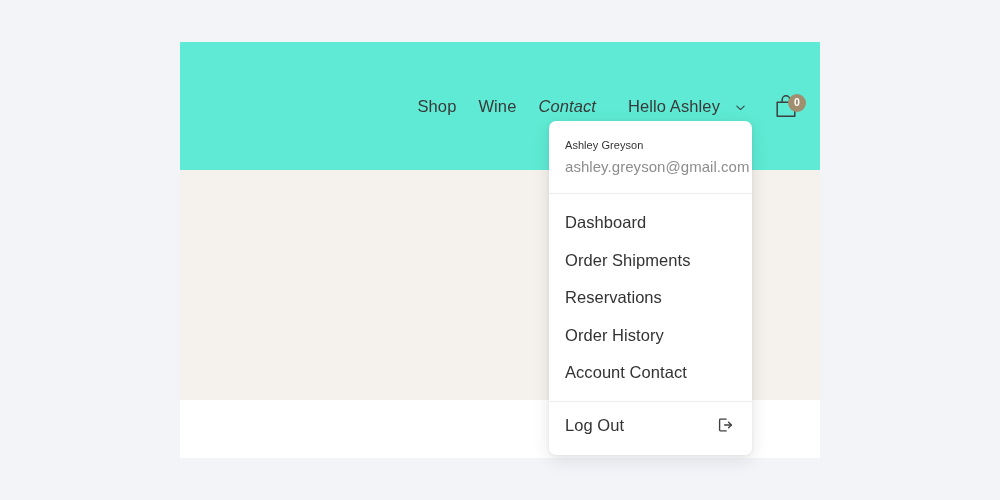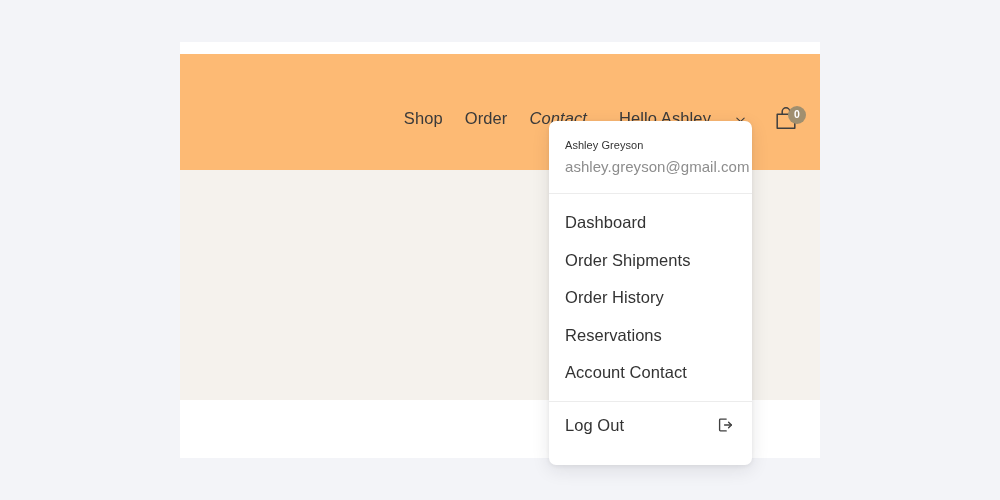--- a/index.html
+++ b/index.html
@@ -22,24 +22,24 @@
     left: 180px;
     top: 42px;
     width: 640px;
     height: 416px;
     background: #ffffff;
   }
 
   .site-header {
     position: absolute;
     left: 0;
-    top: 12px;
+    top: 0;
     width: 100%;
     height: 128px;
-    background: #fdba74;
+    background: #5eead4;
   }
 
   .nav {
     position: absolute;
     left: 0;
     top: 0;
     width: 100%;
     height: 128px;
     display: flex;
     align-items: center;
@@ -56,21 +56,21 @@
     padding: 6px 11px;
     white-space: nowrap;
     cursor: pointer;
   }
 
   .nav-link.contact { padding-right: 14px; font-style: italic; }
 
   .account-trigger {
     display: flex;
     align-items: center;
-    gap: 24px;
+    gap: 15px;
     font-size: 16.5px;
     color: #3a3a3a;
     letter-spacing: 0.1px;
     line-height: 1;
     padding: 6px 10px 6px 18px;
     white-space: nowrap;
     cursor: pointer;
   }
 
   .chev {
@@ -178,21 +178,21 @@
     line-height: 1;
     padding: 10.5px 16px;
     cursor: pointer;
     white-space: nowrap;
   }
 
   .dd-logout {
     display: flex;
     align-items: center;
     justify-content: space-between;
-    padding: 14px 18px 31px 16px;
+    padding: 14px 18px 21px 16px;
     cursor: pointer;
   }
 
   .dd-logout-label {
     font-size: 16.5px;
     color: #333333;
     letter-spacing: 0.05px;
     line-height: 1;
   }
 
@@ -200,21 +200,21 @@
 </style>
 </head>
 <body>
 
 <div class="site-card">
 
   <div class="site-header">
     <nav class="nav">
 
       <span class="nav-link">Shop</span>
-      <span class="nav-link">Order</span>
+      <span class="nav-link">Wine</span>
       <span class="nav-link contact">Contact</span>
 
       <div class="account-trigger">
         <span>Hello Ashley</span>
         <svg class="chev" viewBox="0 0 12 12">
           <path d="M2 4.4 L6 8.2 L10 4.4" fill="none" stroke="#3a3a3a" stroke-width="1.15" stroke-linecap="round" stroke-linejoin="round"></path>
         </svg>
       </div>
 
       <div class="cart-wrap">
@@ -238,22 +238,22 @@
   <div class="dd-user">
     <div class="dd-user-name">Ashley Greyson</div>
     <div class="dd-user-email">ashley.greyson@gmail.com</div>
   </div>
 
   <div class="dd-divider"></div>
 
   <div class="dd-links">
     <span class="dd-link">Dashboard</span>
     <span class="dd-link">Order Shipments</span>
+    <span class="dd-link">Reservations</span>
     <span class="dd-link">Order History</span>
-    <span class="dd-link">Reservations</span>
     <span class="dd-link">Account Contact</span>
   </div>
 
   <div class="dd-divider"></div>
 
   <div class="dd-logout">
     <span class="dd-logout-label">Log Out</span>
     <svg class="logout-icon" viewBox="0 0 18 18">
       <path d="M10.2 3.1 H4.4 a0.8 0.8 0 0 0 -0.8 0.8 V14.1 a0.8 0.8 0 0 0 0.8 0.8 H10.2" fill="none" stroke="#3f3f3f" stroke-width="1.35" stroke-linecap="round" stroke-linejoin="round"></path>
       <path d="M8.6 9 H15.2" fill="none" stroke="#3f3f3f" stroke-width="1.35" stroke-linecap="round"></path>

